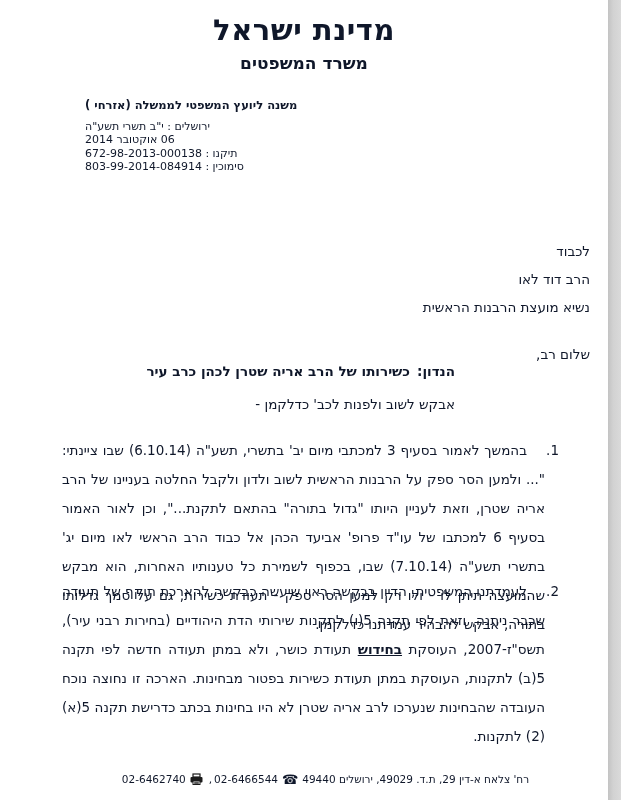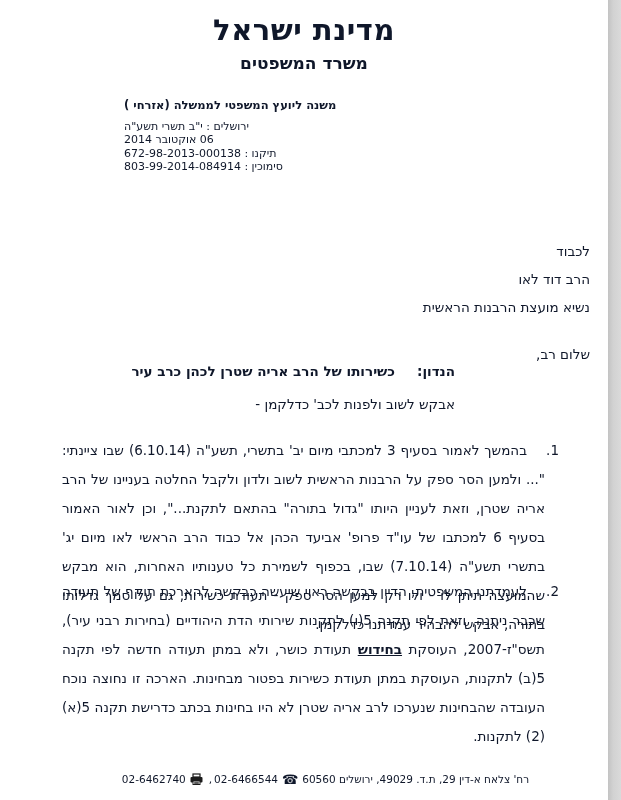--- a/index.html
+++ b/index.html
@@ -24,30 +24,30 @@
   }
   .ministry-title {
     position:absolute; top:53px; left:0; right:13px;
     text-align:center;
     font-family:"DejaVu Serif","DejaVu Sans",serif;
     font-size:17px; font-weight:bold;
   }
   .letterhead {
     position:absolute; top:99px; left:85px; width:230px;
     text-align:left; white-space:nowrap;
-    font-size:11px; line-height:13.5px;margin-left:39px;
+    font-size:11px; line-height:13.5px;
   }
   .letterhead .role { font-weight:bold; font-size:11.5px; margin-bottom:7px; }
   .recipient {
     position:absolute; top:237px; right:31px;
     text-align:right; font-size:13.5px; line-height:28px;
   }
   .greeting { position:absolute; top:346px; right:31px; font-size:13.5px; }
   .subject { position:absolute; top:363px; right:166px; font-size:13.5px; font-weight:bold; }
-  .subject .subject-label { margin-left:22px; }
+  .subject .subject-label { margin-left:7px; }
   .subject .subject-text { }
   .intro { position:absolute; top:396px; right:166px; font-size:13.5px; }
   .para {
     position:absolute; left:62px; width:483px;
     font-size:13.5px; line-height:29px;
     text-align:justify; text-indent:18px;
   }
   .para .num {
     position:absolute; right:-14px; top:0;
     text-indent:0; text-align:right;
@@ -98,21 +98,21 @@
 
   <div class="para para-1">
     <span class="num">1.</span><span>בהמשך לאמור בסעיף 3 למכתבי מיום יב' בתשרי, תשע"ה (6.10.14) שבו ציינתי: "... ולמען הסר ספק על הרבנות הראשית לשוב ולדון ולקבל החלטה בעניינו של הרב אריה שטרן, וזאת לעניין היותו "גדול בתורה" בהתאם לתקנת...", וכן לאור האמור בסעיף 6 למכתבו של עו"ד פרופ' אביעד הכהן אל כבוד הרב הראשי לאו מיום יג' בתשרי תשע"ה (7.10.14) שבו, בכפוף לשמירת כל טענותיו האחרות, הוא מבקש שהמועצה תיתן לו - ולו רק למען הסר ספק - תעודת כשירות, גם על סמך גדלותו בתורה, אבקש להבהיר עמדתנו כדלקמן.</span><span class="u"></span><span></span>
   </div>
 
   <div class="para para-2">
     <span class="num">2.</span><span>לעמדתנו המשפטית, הדיון בבקשה ראוי שיעשה כבקשה להארכת תוקף של תעודה שכבר ניתנה, וזאת לפי תקנה 5(ו) לתקנות שירותי הדת היהודיים (בחירות רבני עיר), תשס"ז-2007, העוסקת </span><span class="u">בחידוש</span><span> תעודת כושר, ולא במתן תעודה חדשה לפי תקנה 5(ב) לתקנות, העוסקת במתן תעודת כשירות בפטור מבחינות. הארכה זו נחוצה נוכח העובדה שהבחינות שנערכו לרב אריה שטרן לא היו בחינות בכתב כדרישת תקנה 5(א)(2) לתקנות.</span>
   </div>
 
   <div class="footer">
-    <span>רח' צלאח א-דין 29, ת.ד. 49029, ירושלים 60560</span><span class="phone-glyph">☎</span><span class="ltr">02-6466544</span><span class="sep">,</span><span class="fax-svg"><svg width="13" height="12" viewBox="0 0 13 12" xmlns="http://www.w3.org/2000/svg">
+    <span>רח' צלאח א-דין 29, ת.ד. 49029, ירושלים 49440</span><span class="phone-glyph">☎</span><span class="ltr">02-6466544</span><span class="sep">,</span><span class="fax-svg"><svg width="13" height="12" viewBox="0 0 13 12" xmlns="http://www.w3.org/2000/svg">
           <rect x="0.5" y="4" width="12" height="5.5" rx="1" fill="#1c1c1c"></rect>
           <rect x="3" y="1" width="7" height="3" fill="none" stroke="#1c1c1c" stroke-width="1.2"></rect>
           <rect x="3" y="8" width="7" height="3.5" fill="#ffffff" stroke="#1c1c1c" stroke-width="1"></rect>
           <line x1="4.2" y1="9.4" x2="8.8" y2="9.4" stroke="#1c1c1c" stroke-width="0.8"></line>
           <line x1="4.2" y1="10.6" x2="8.8" y2="10.6" stroke="#1c1c1c" stroke-width="0.8"></line>
         </svg></span><span class="ltr">02-6462740</span>
   </div>
 
 </div>
 

